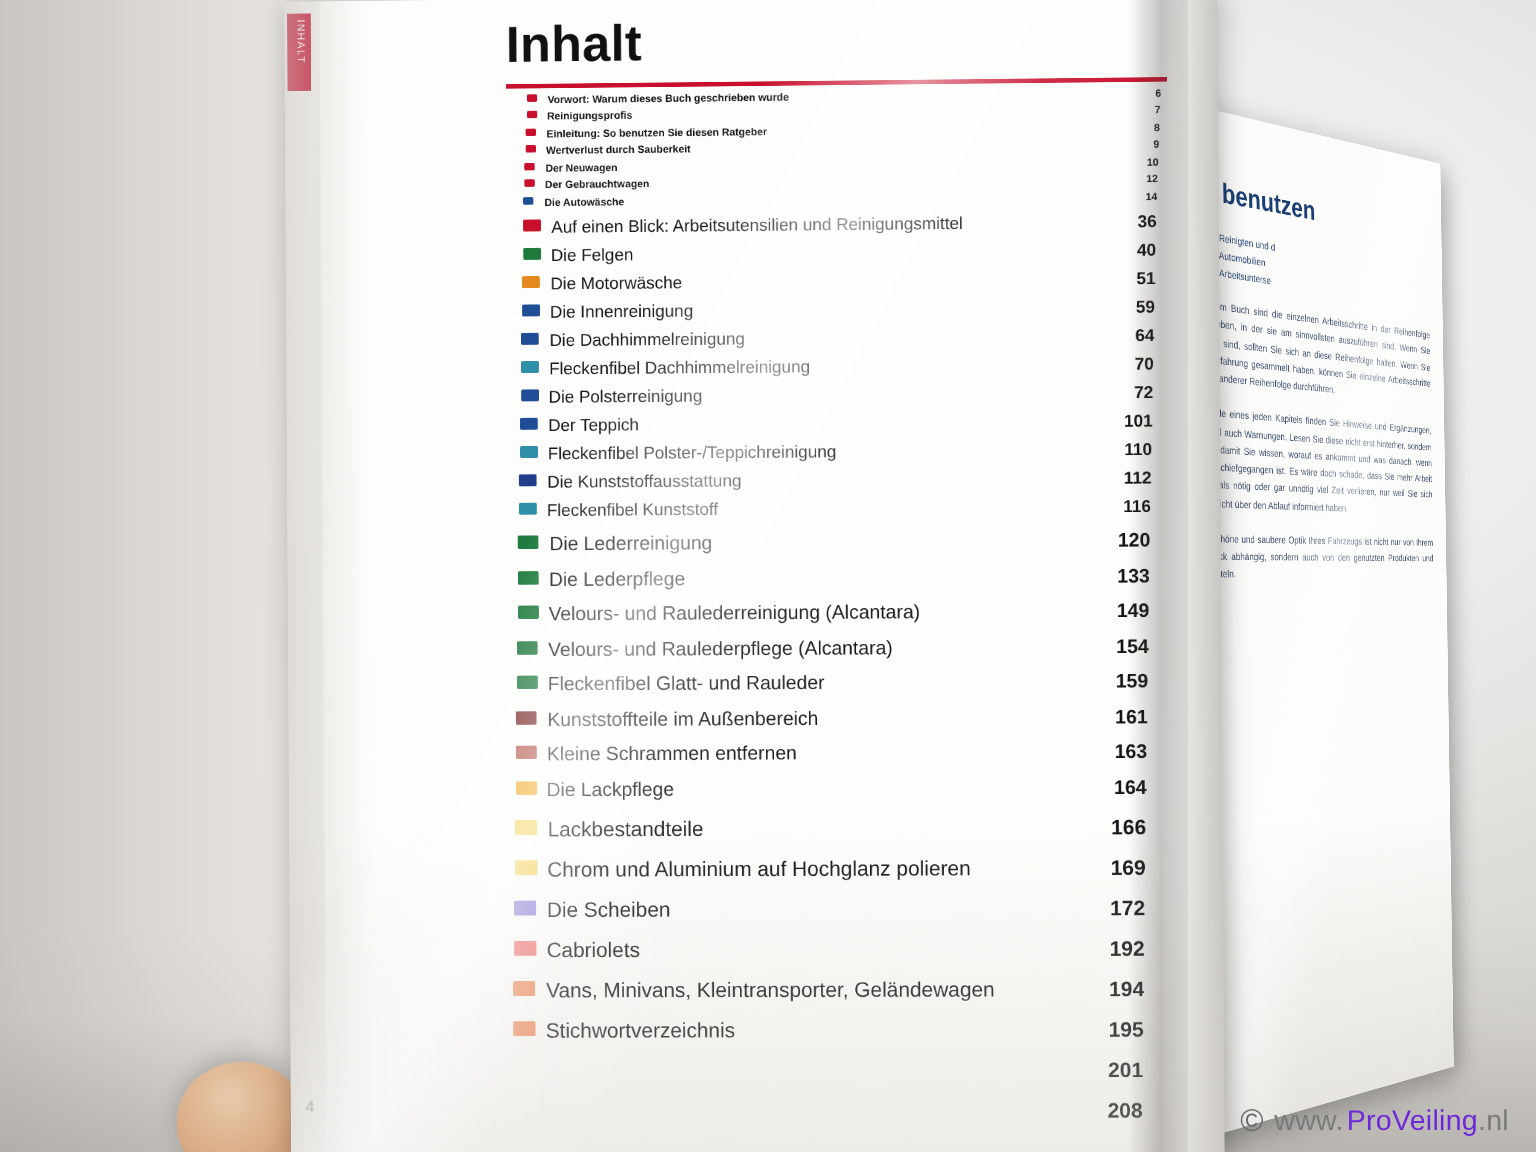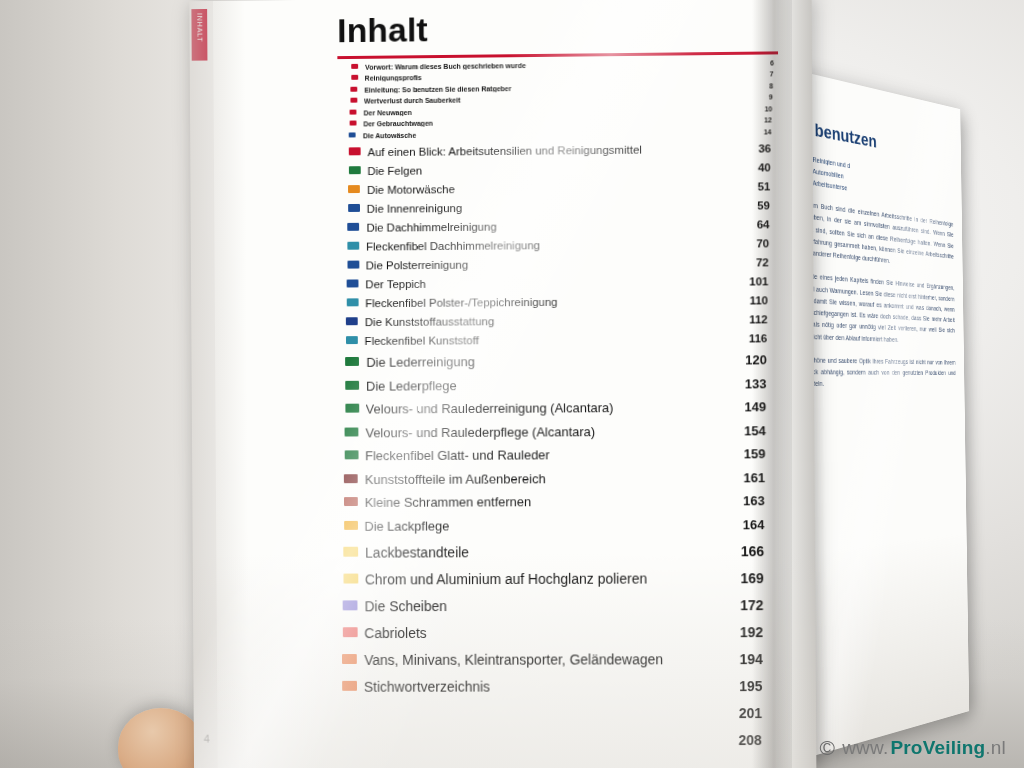--- a/index.html
+++ b/index.html
@@ -263,21 +263,21 @@
     font-size: 19px;
     color: #6b6b6b;
     letter-spacing: 0.2px;
   }
   .watermark .c {
     font-size: 21px;
     margin-right: 7px;
     color: #6b6b6b;
   }
   .watermark .www { color: #7a7a7a; }
-  .watermark .brand { color: #0f766e; font-weight: bold; margin-left: 2px; }
+  .watermark .brand { color: #6d28d9; font-weight: normal; margin-left: 2px; }
   .watermark .tld { color: #7a7a7a; }
 </style>
 </head>
 <body>
 
 <div id="scene">
 
   <div class="backdrop"></div>
   <div class="backdrop-shadow-left"></div>
   <div class="backdrop-shadow-bottom"></div>

